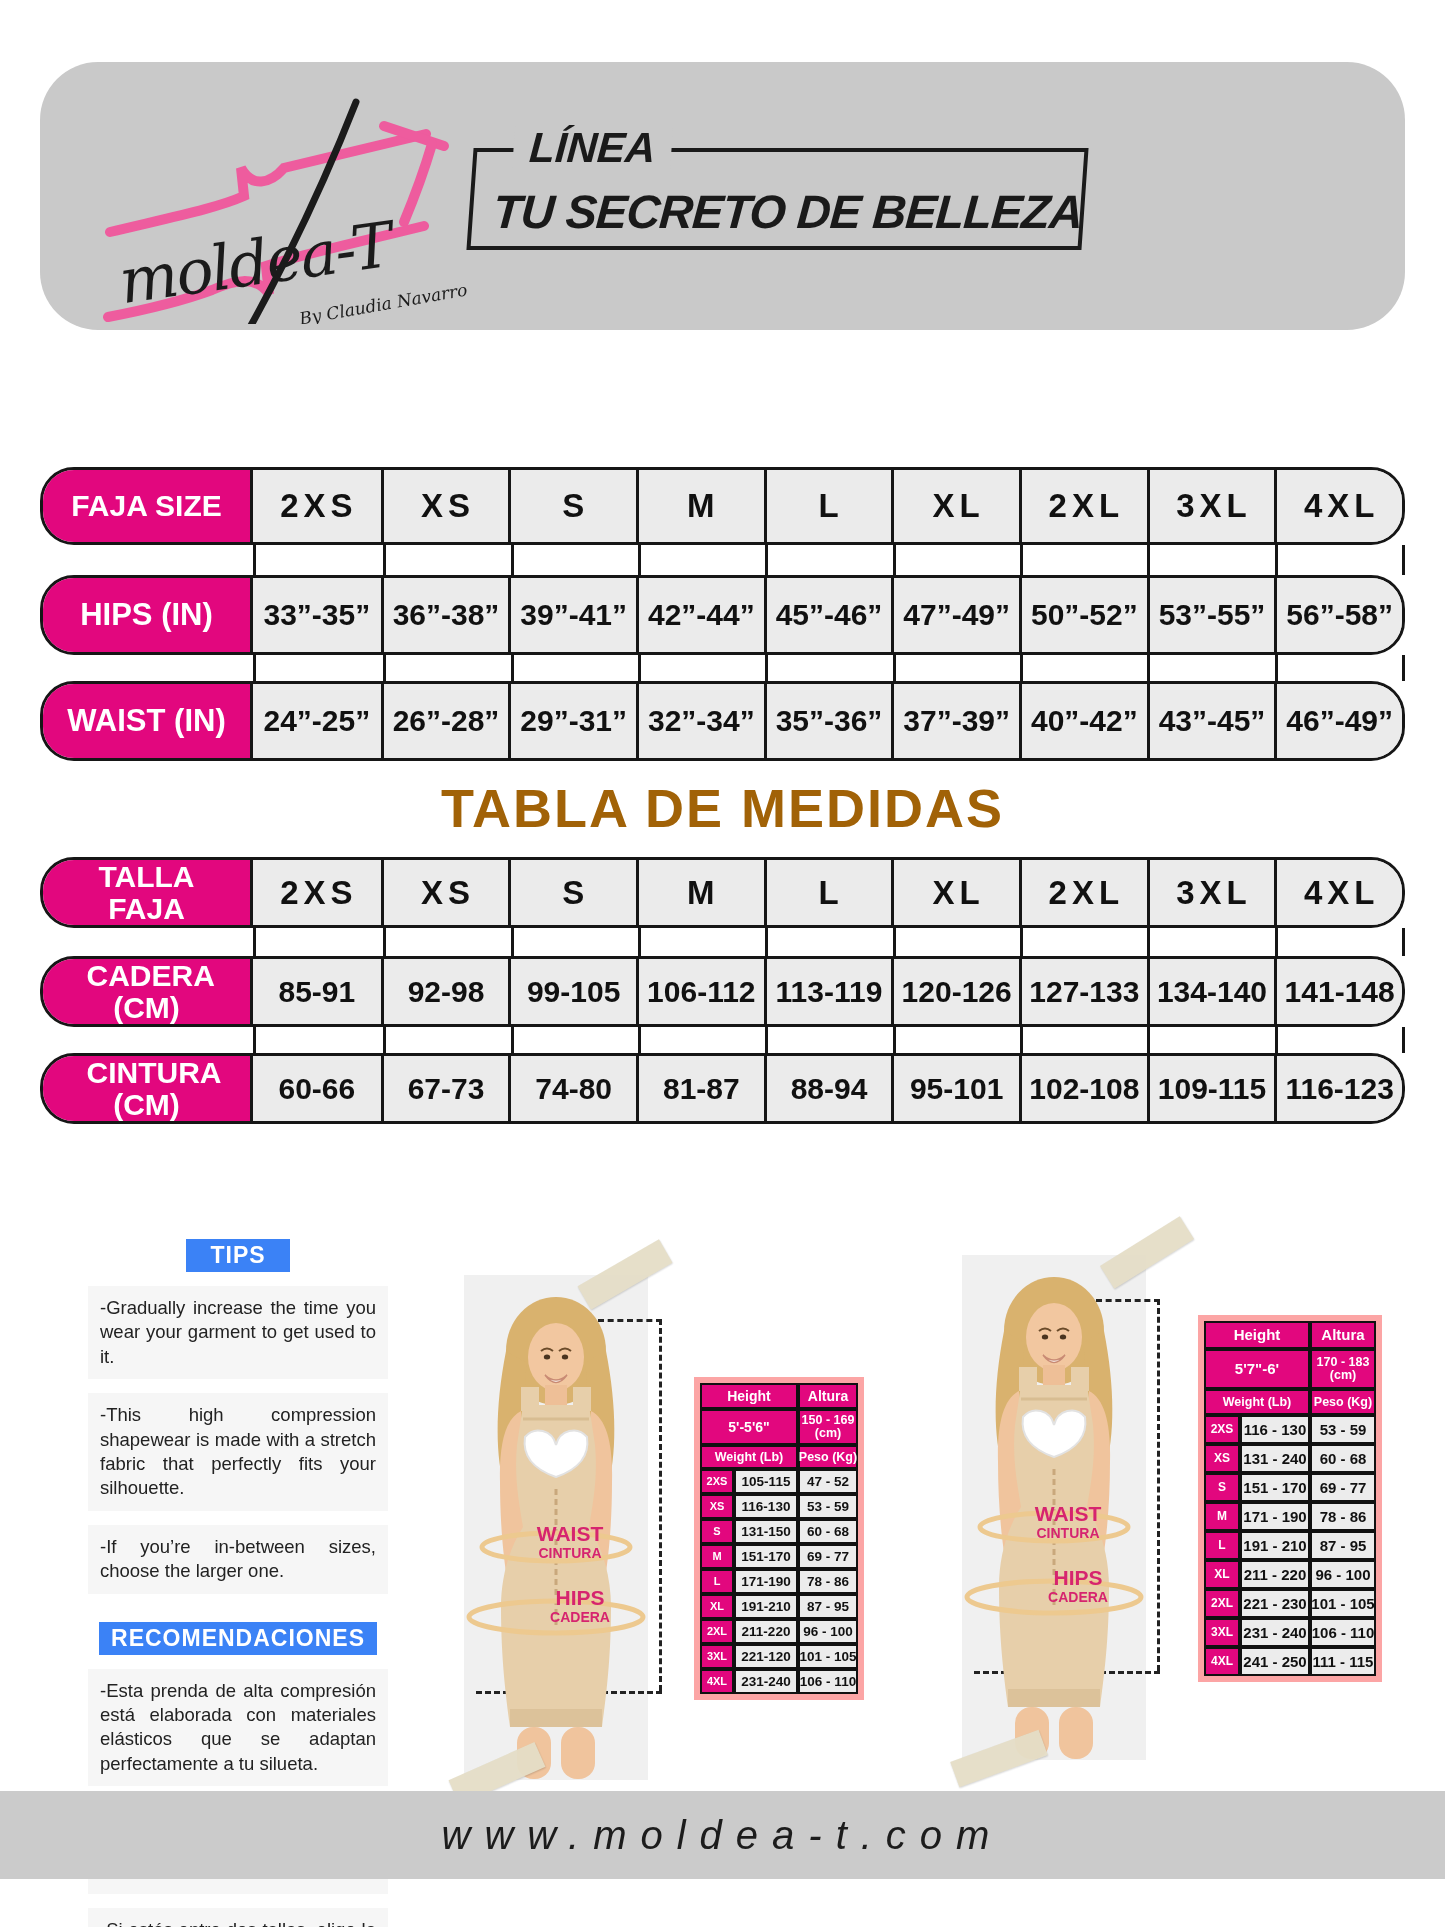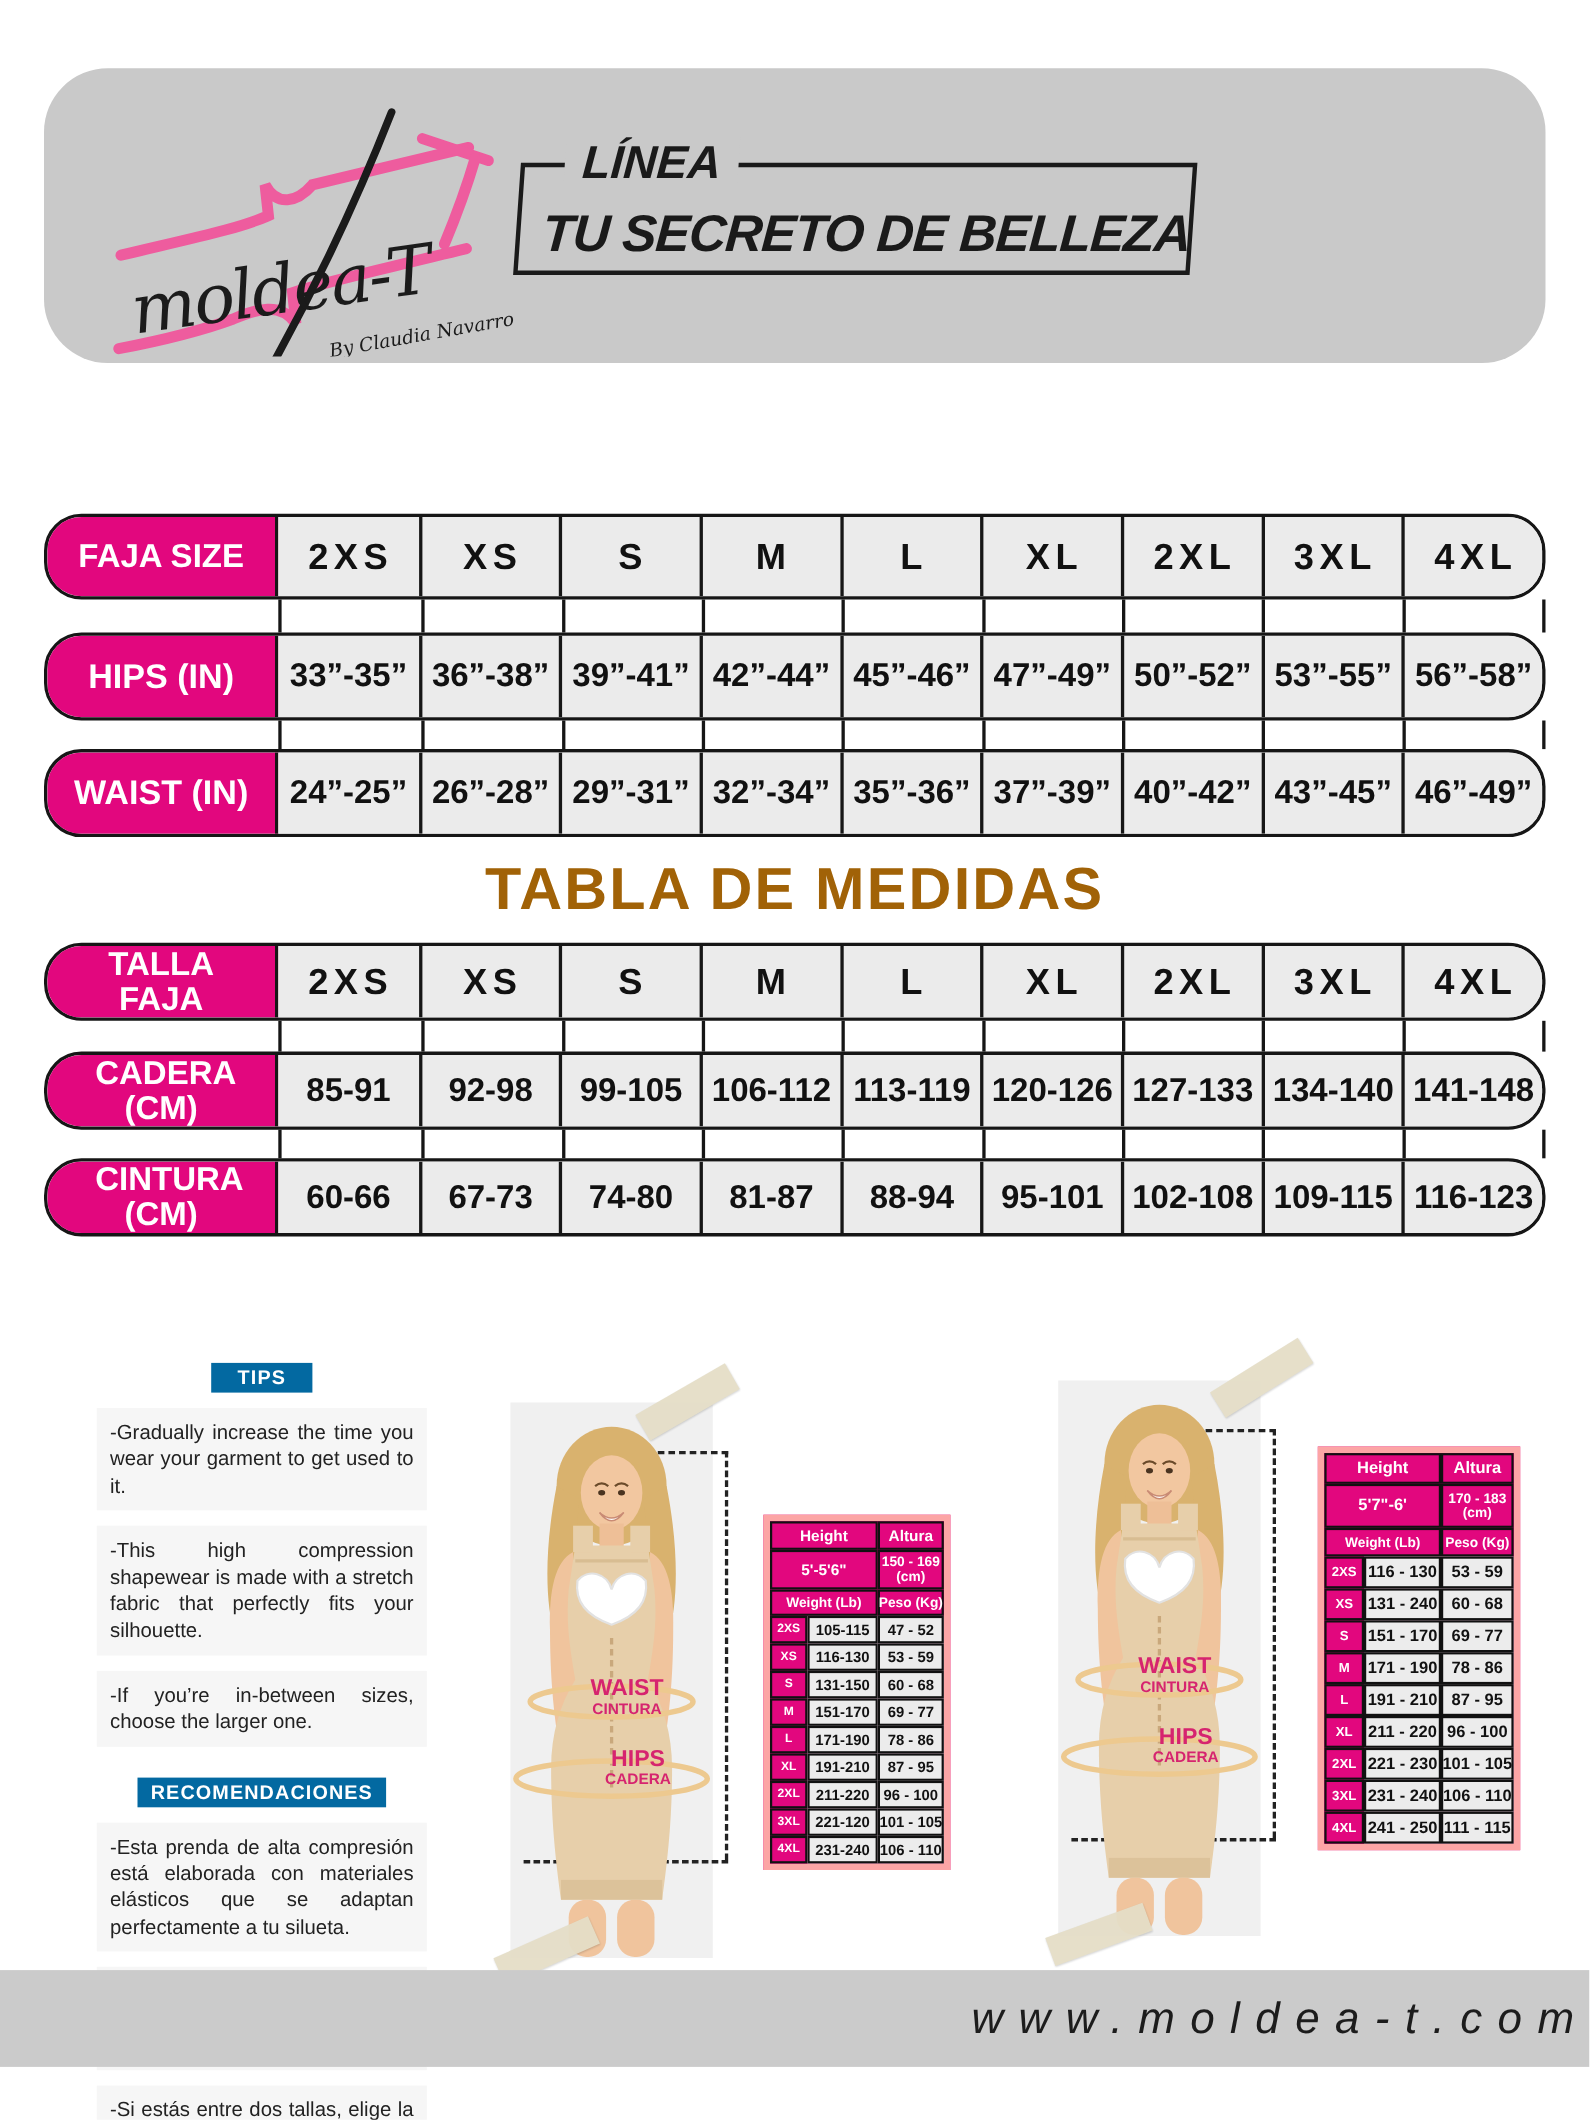--- a/index.html
+++ b/index.html
@@ -54,22 +54,22 @@
   .connector > div + div { border-left:3px solid #161616; }
   .medidas {
     text-align:center; font-size:54px; font-weight:bold; color:#a16207;
     letter-spacing:2px; margin:16px 0 18px 0;
   }
   
   .bottom { position:absolute; left:0; top:1231px; width:1445px; height:560px; }
   .tips-col { position:absolute; left:88px; top:8px; width:300px; }
   .badge-wrap { text-align:center; }
   .badge {
-    display:inline-block; background:#0369a1; color:#fff; font-weight:bold;
-    font-size:18px; padding:3px 24px; letter-spacing:1px;
+    display:inline-block; background:#3b82f6; color:#fff; font-weight:bold;
+    font-size:23px; padding:3px 24px; letter-spacing:1px;
   }
   .badge.reco { padding:3px 12px; }
   .tip {
     background:#f6f6f6; color:#222; font-size:18.5px; line-height:1.32;
     text-align:justify; padding:10px 12px; margin-top:14px;
   }
   .reco-wrap { margin-top:28px; }
   
   .model-card { position:absolute; }
   .m1 { left:452px; top:30px; width:260px; height:530px; }
@@ -103,21 +103,21 @@
   .wc.sp2 { grid-column:1 / 3; }
   .wt1 .wc.pink { font-size:14px; } .wt1 .wc.cell { font-size:13.5px; }
   .wt1 .wc.szl { font-size:11px; }
   .wt2 .wc.pink { font-size:15px; } .wt2 .wc.cell { font-size:15px; }
   .wt2 .wc.szl { font-size:12px; }
   .wc.small2 { font-size:12.5px !important; }
   .wrow { display:contents; }
   
   .footer {
     position:absolute; left:0; top:1791px; width:1445px; height:88px; background:#cbcbcb;
-    display:flex; align-items:center; justify-content:flex-end;
+    display:flex; align-items:center; justify-content:center;
     font-size:40px; font-style:italic; letter-spacing:14px; color:#1c1c1c;
   }
   text { font-family:"Liberation Sans","DejaVu Sans",sans-serif; }
   .script-text { font-family:"DejaVu Serif","Liberation Serif",serif; font-style:italic; }
 </style>
 </head>
 <body>
 
 <div class="hero">
   <div class="logo-wrap">

